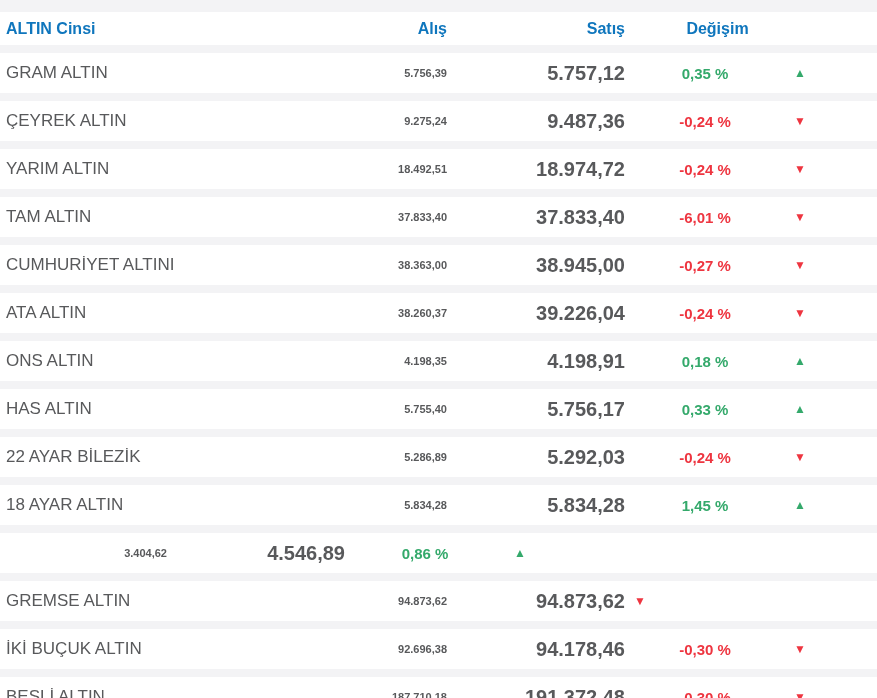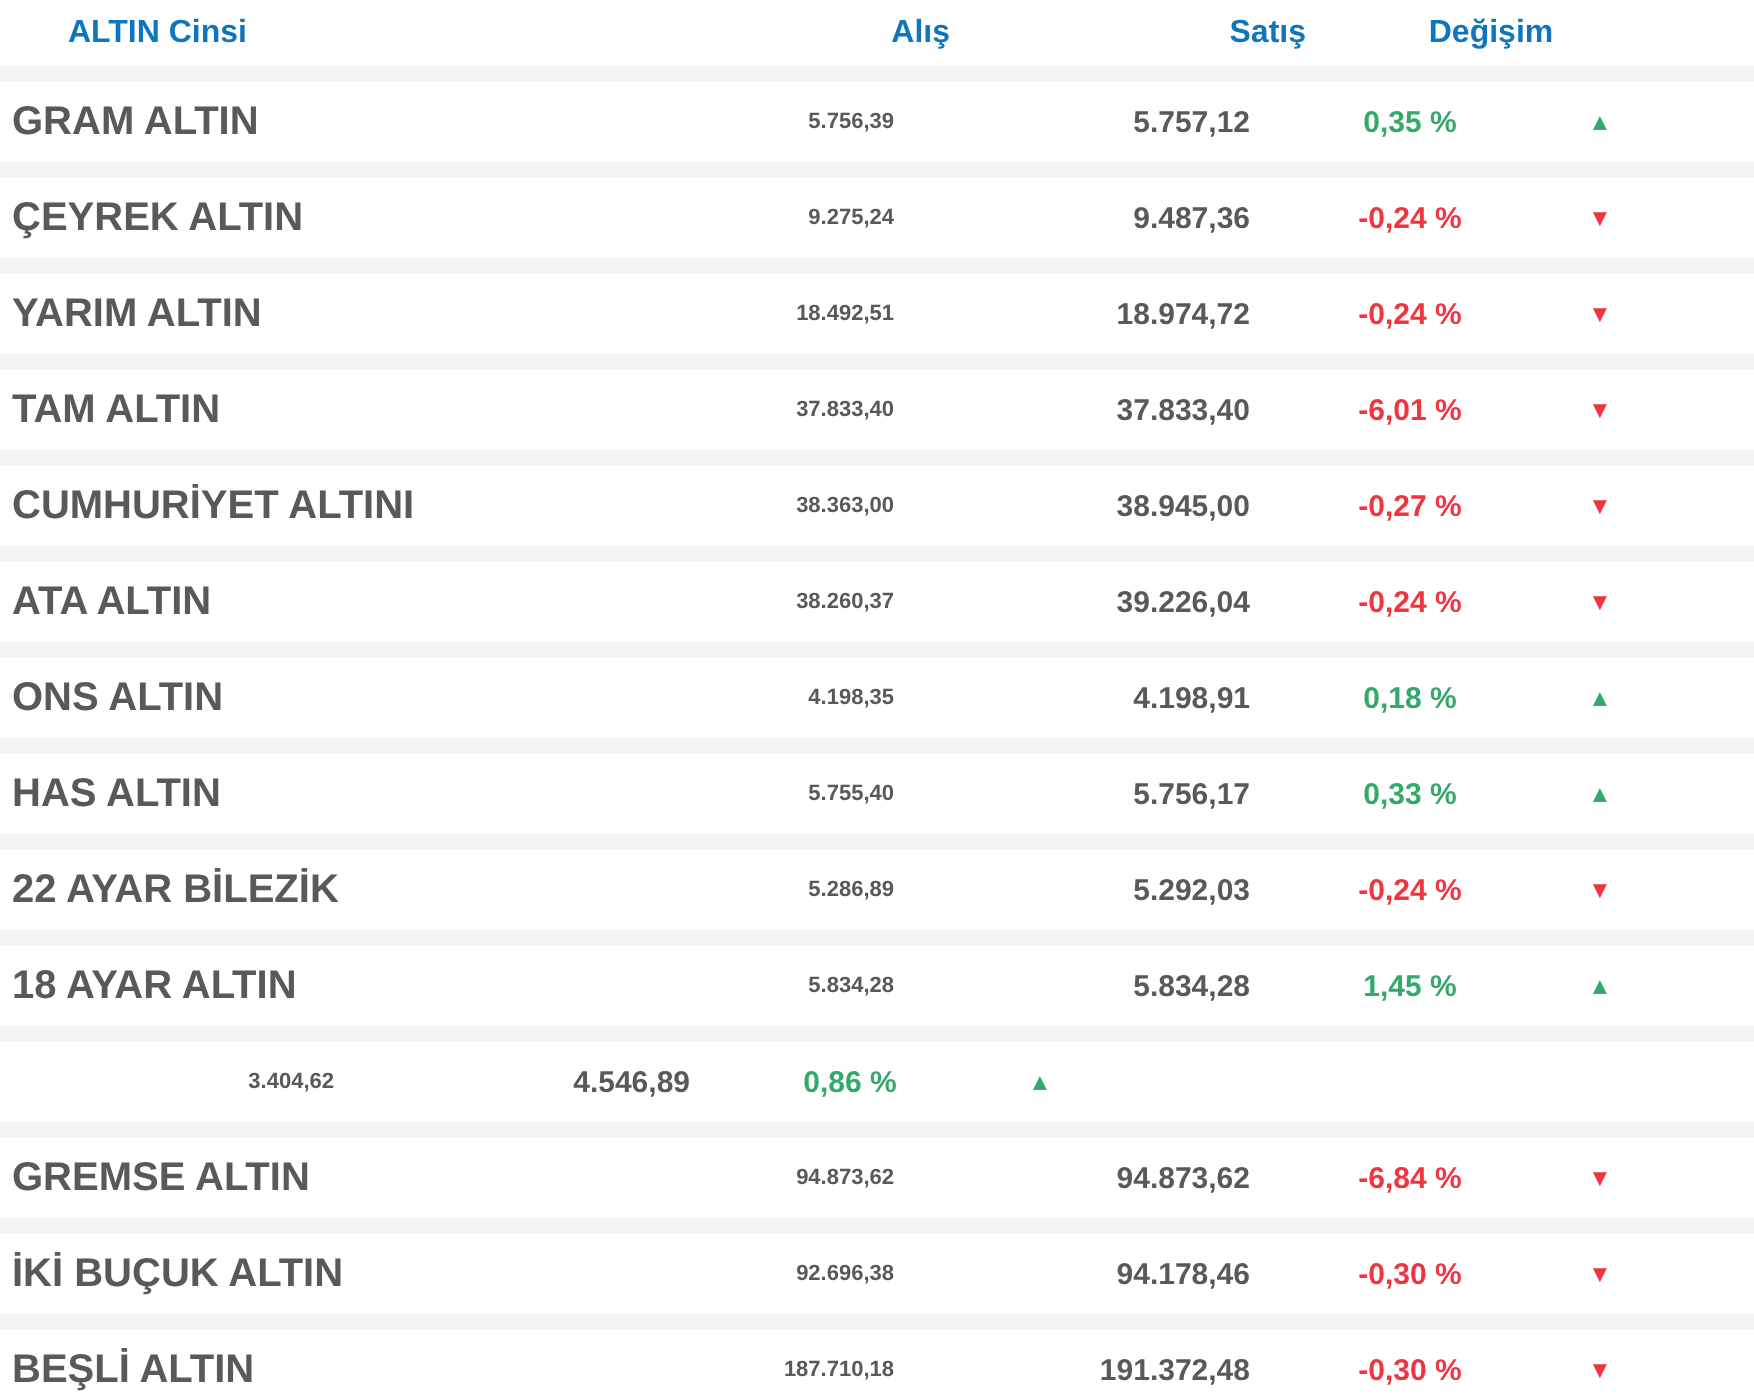--- a/index.html
+++ b/index.html
@@ -15,26 +15,26 @@
     width:877px;height:698px;overflow:hidden;
     background:var(--sep);
     font-family:"Liberation Sans","DejaVu Sans",sans-serif;
   }
   .table{width:877px;}
   .row{
     display:flex;align-items:center;
     background:var(--rowbg);
     height:40px;margin-top:8px;
   }
-  .row.header{height:33px;margin-top:0;padding-left:28px;}
+  .row.header{height:33px;margin-top:12px;}
   .c{box-sizing:border-box;white-space:nowrap;overflow:hidden;}
   .c.name {width:280px;text-align:left;padding-left:6px;
-           font-size:20px;font-weight:700;color:var(--text);}
+           font-size:17px;font-weight:400;color:var(--text);}
   .c.buy  {width:167px;text-align:right;font-size:11px;font-weight:700;color:var(--text);}
-  .c.sell {width:178px;text-align:right;font-size:15px;font-weight:700;color:var(--text);}
+  .c.sell {width:178px;text-align:right;font-size:20px;font-weight:700;color:var(--text);}
   .c.change{width:160px;text-align:center;font-size:15px;font-weight:700;}
   .c.arrow {width:30px;text-align:center;font-size:12px;line-height:1;}
   .header .c{color:var(--blue);font-size:16px;font-weight:700;}
   .header .c.change{width:190px;padding-right:5px;color:var(--blue);}
   .up{color:var(--green);}
   .down{color:var(--red);}
 </style>
 </head>
 <body>
 
@@ -130,21 +130,20 @@
     <div class="c buy">3.404,62</div>
     <div class="c sell">4.546,89</div>
     <div class="c change up">0,86 %</div>
     <div class="c arrow up">▲</div>
   </div>
 
   <div class="row">
     <div class="c name">GREMSE ALTIN</div>
     <div class="c buy">94.873,62</div>
     <div class="c sell">94.873,62</div>
-    <div class="c change down">-6,84 %</div>
     <div class="c arrow down">▼</div>
   </div>
 
   <div class="row">
     <div class="c name">İKİ BUÇUK ALTIN</div>
     <div class="c buy">92.696,38</div>
     <div class="c sell">94.178,46</div>
     <div class="c change down">-0,30 %</div>
     <div class="c arrow down">▼</div>
   </div>

